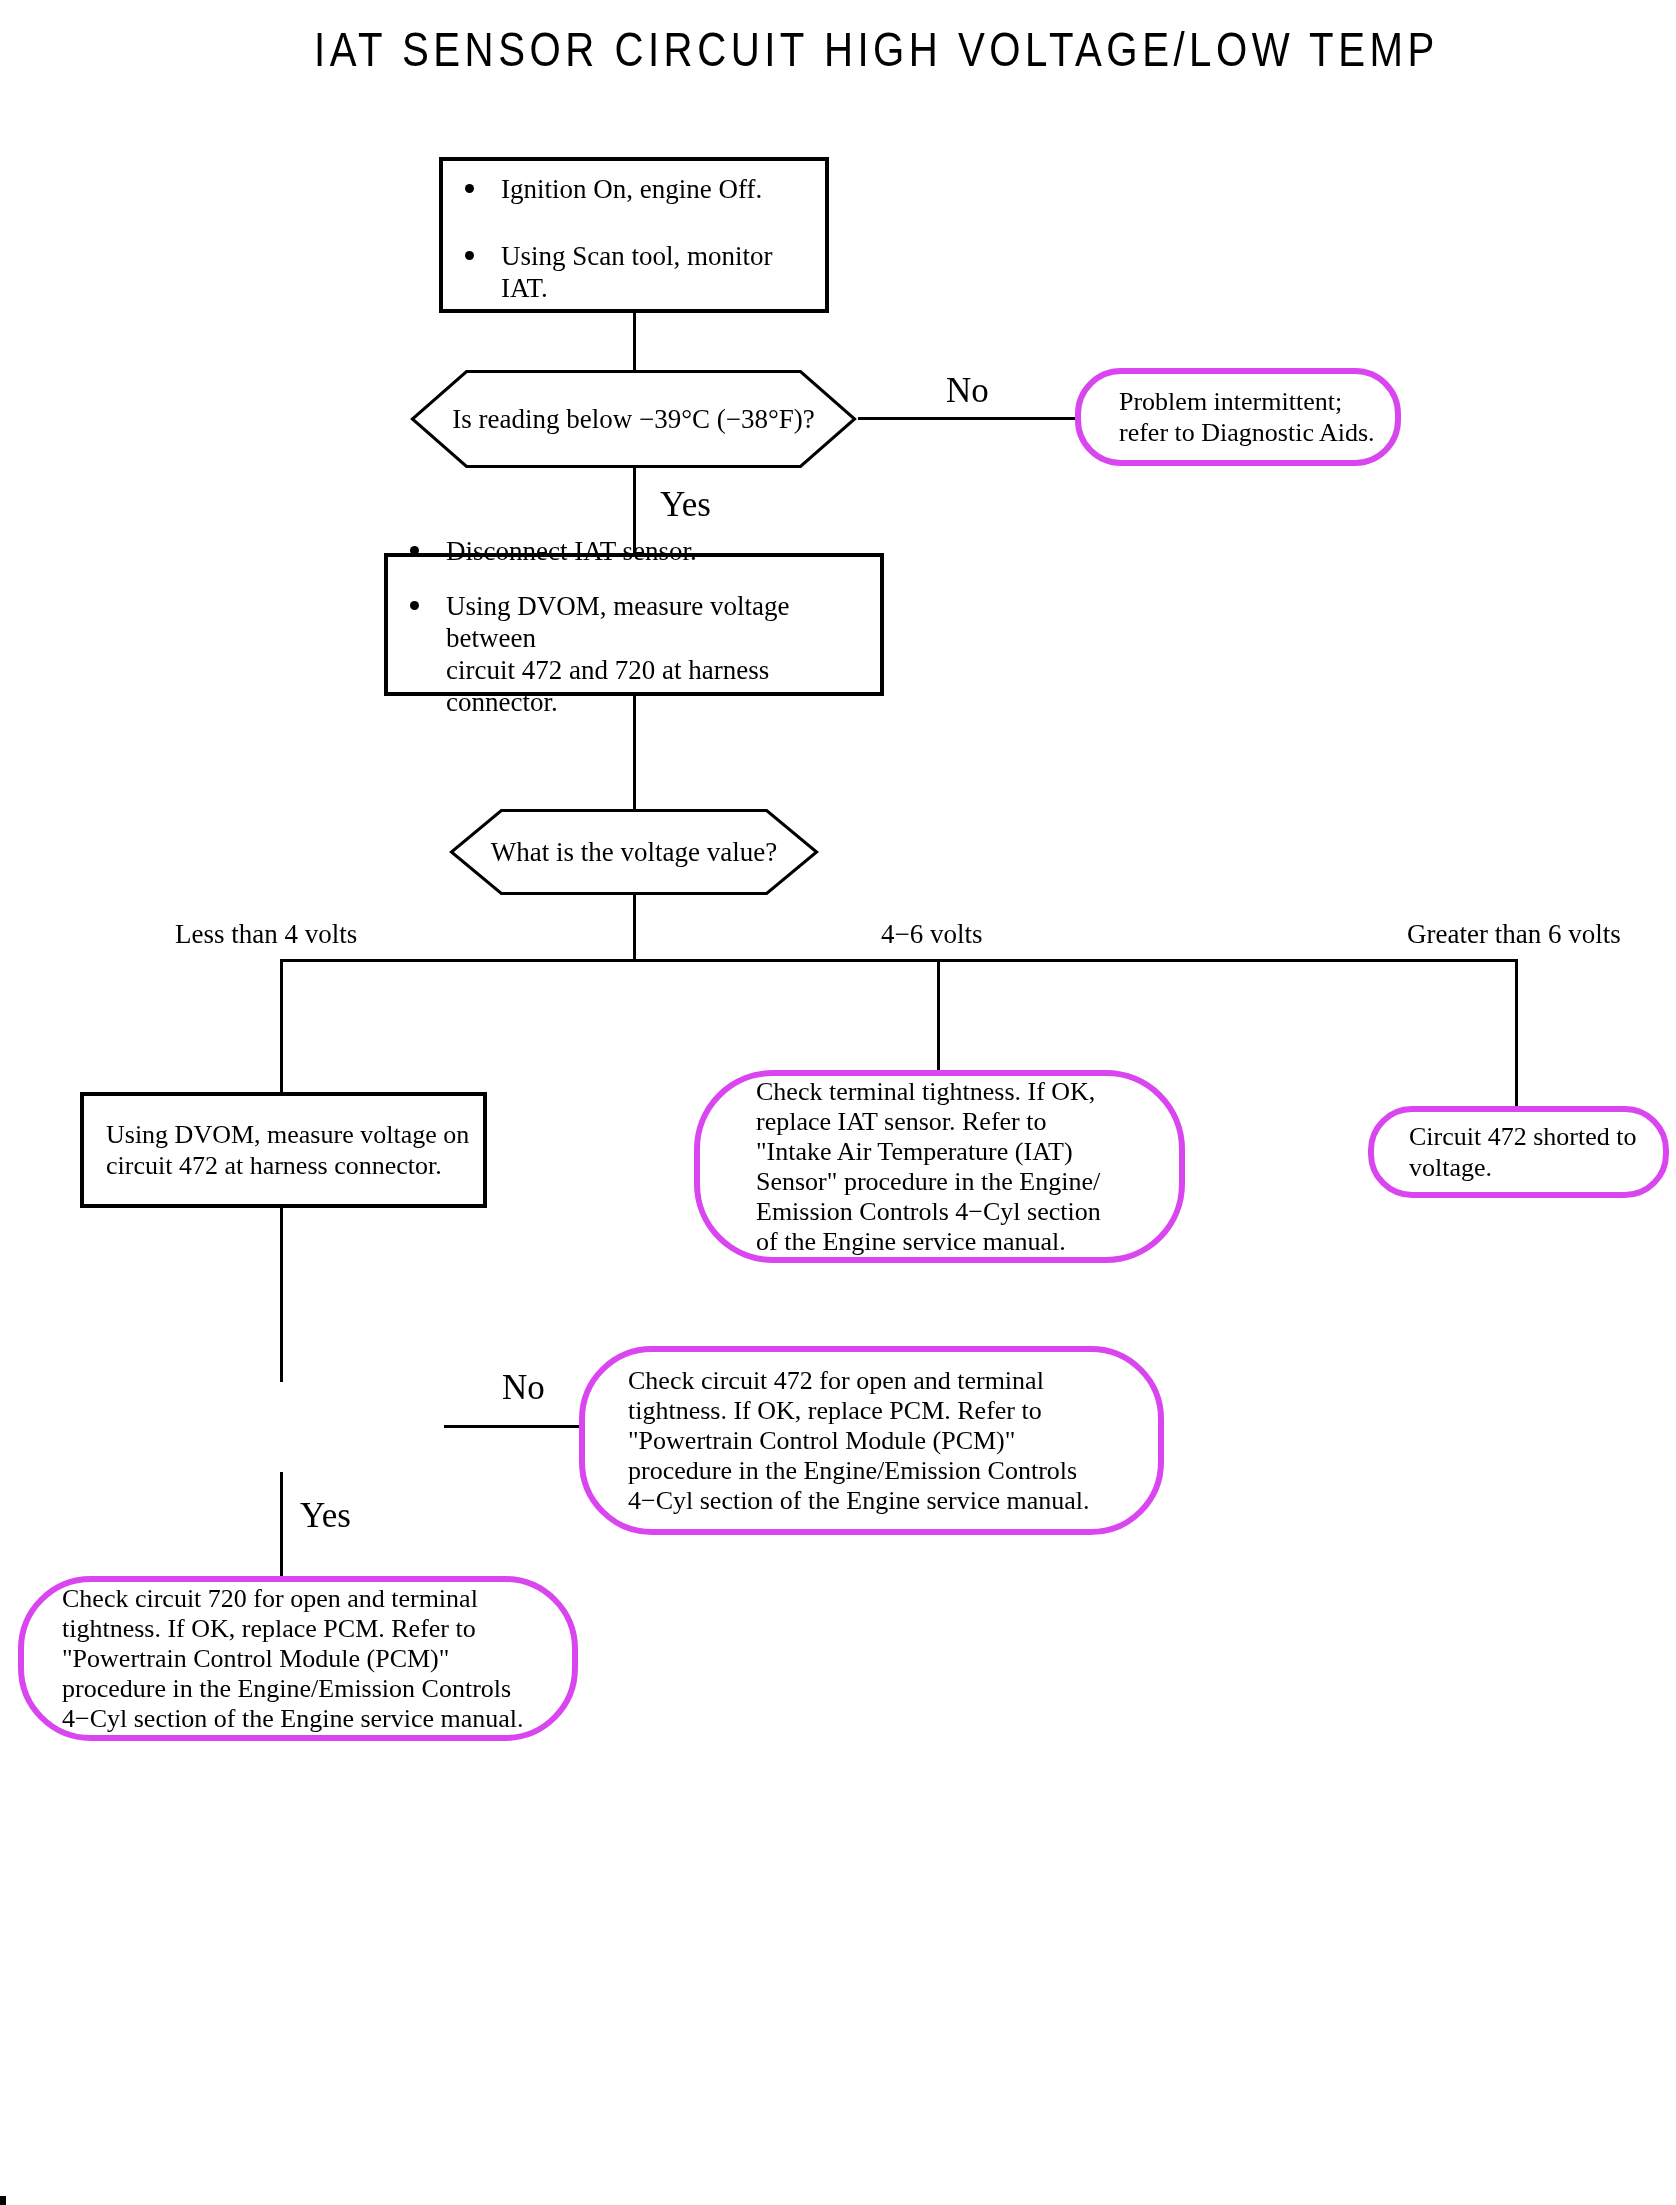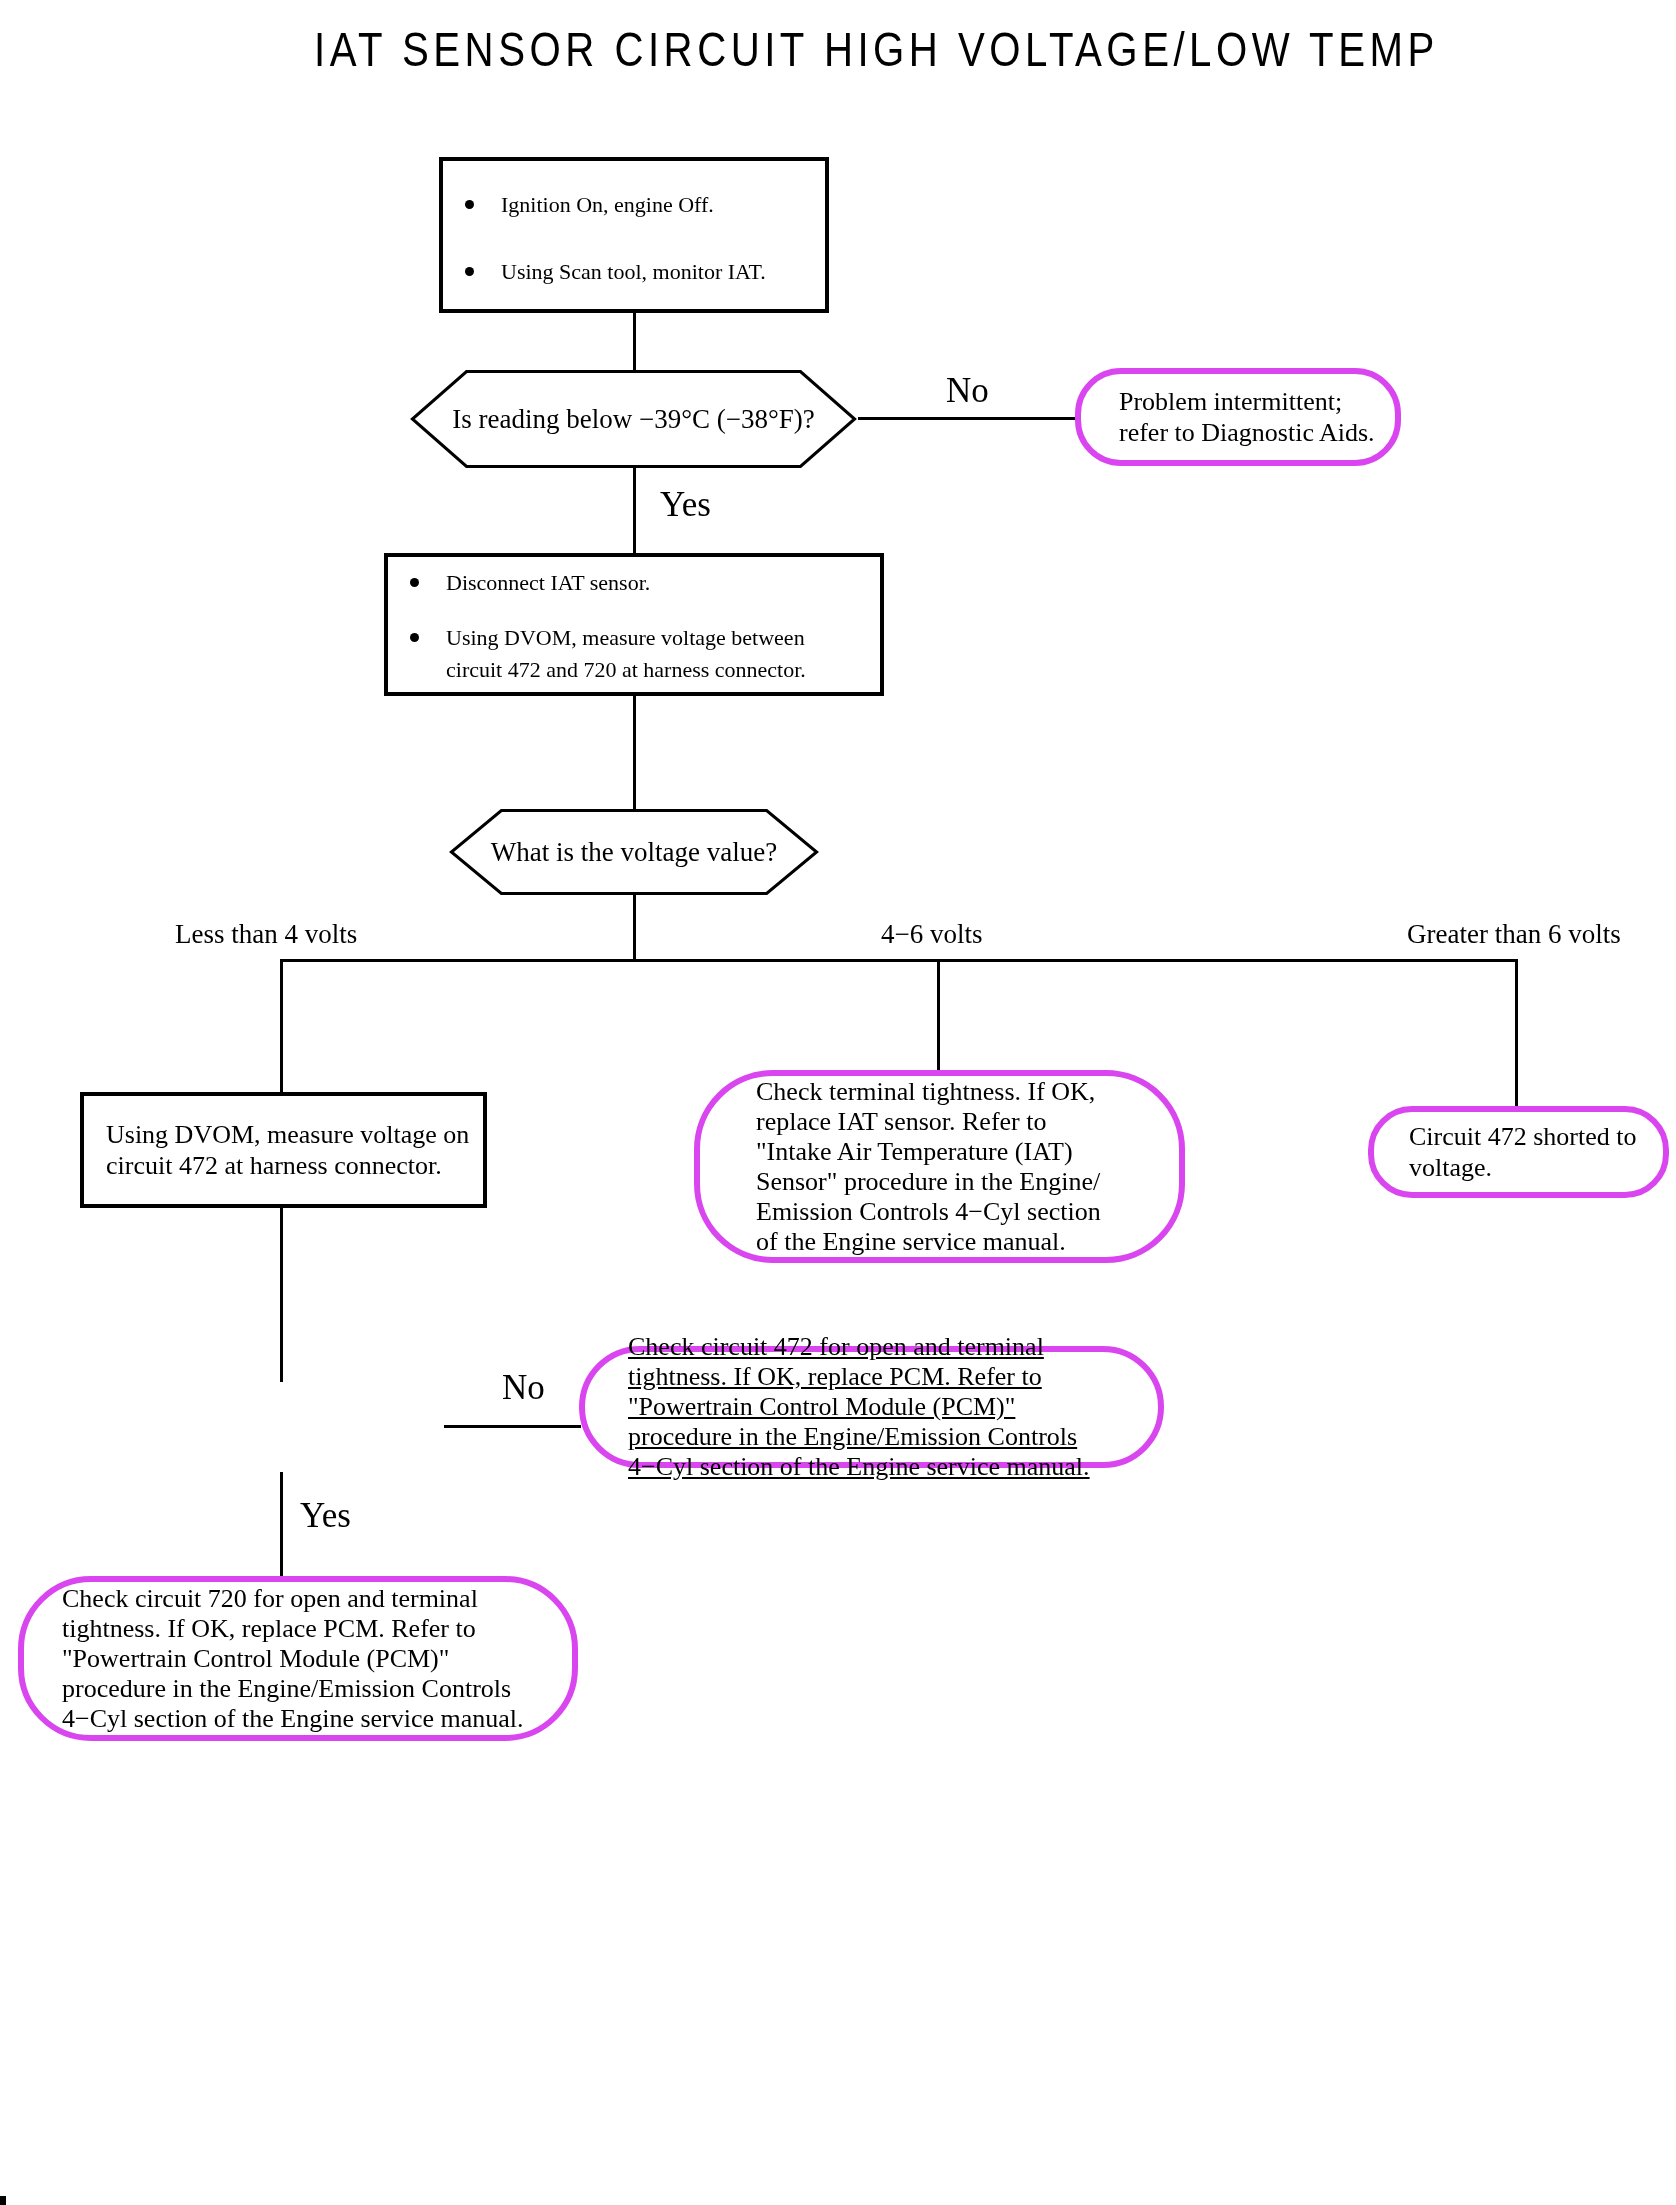--- a/index.html
+++ b/index.html
@@ -23,21 +23,21 @@
   }
   .vline{position:absolute;width:3px;background:#000;}
   .hline{position:absolute;height:3px;background:#000;}
   .node{position:absolute;box-sizing:border-box;background:#fff;}
   .rect{border:4.3px solid #000;}
   .round{border:6px solid #d946ef;}
   .node-text{font-size:26px;line-height:31px;}
   .bullets{display:flex;flex-direction:column;height:100%;box-sizing:border-box;justify-content:center;}
   .bullet-row{display:flex;align-items:flex-start;}
   .dot{width:9px;height:9px;border-radius:50%;background:#000;flex:0 0 9px;margin-top:11.5px;}
-  .bullet-text{margin-left:27px;font-size:22px;line-height:32px;}
+  .bullet-text{margin-left:27px;font-size:27px;line-height:32px;}
   .hex-wrap{position:absolute;}
   .hex-wrap svg{display:block;}
   .hex-label{
     position:absolute;inset:0;
     display:flex;align-items:center;justify-content:center;
     font-size:27px;text-align:center;
   }
   .edge-label{position:absolute;font-size:35px;line-height:30px;}
   .branch-label{position:absolute;font-size:27px;line-height:30px;text-align:right;}
   .center-flex{display:flex;flex-direction:column;justify-content:center;height:100%;box-sizing:border-box;}
@@ -131,21 +131,21 @@
 
   <div class="node round" style="left:1368px;top:1106px;width:301px;height:92px;border-radius:44px;">
     <div class="center-flex" style="padding-left:35px;">
       <div class="node-text">Circuit 472 shorted to<br>voltage.</div>
     </div>
   </div>
 
 
   <div class="edge-label" style="left:502px;top:1373px;">No</div>
 
-  <div class="node round" style="left:579px;top:1346px;width:585px;height:122px;border-radius:73px;border-width:6.7px;text-decoration:underline;">
+  <div class="node round" style="left:579px;top:1346px;width:585px;height:189px;border-radius:73px;border-width:6.7px;">
     <div class="center-flex" style="padding-left:43px;">
       <div class="node-text" style="line-height:30px;">Check circuit 472 for open and terminal<br>tightness. If OK, replace PCM. Refer to<br>"Powertrain Control Module (PCM)"<br>procedure in the Engine/Emission Controls<br>4−Cyl section of the Engine service manual.</div>
     </div>
   </div>
 
   <div class="edge-label" style="left:300px;top:1501px;">Yes</div>
 
   <div class="node round" style="left:18px;top:1576px;width:560px;height:165px;border-radius:73px;border-width:6.7px;">
     <div class="center-flex" style="padding-left:38px;">
       <div class="node-text" style="line-height:30px;">Check circuit 720 for open and terminal<br>tightness. If OK, replace PCM. Refer to<br>"Powertrain Control Module (PCM)"<br>procedure in the Engine/Emission Controls<br>4−Cyl section of the Engine service manual.</div>

